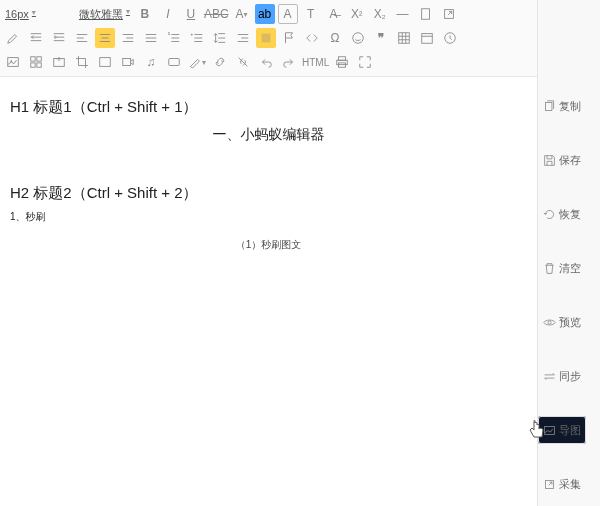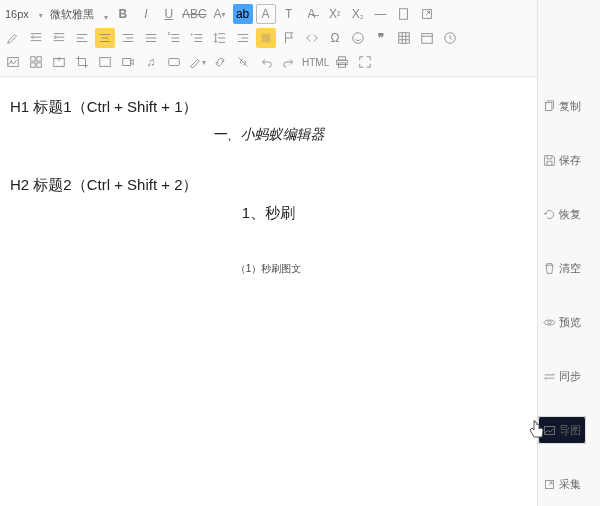--- a/index.html
+++ b/index.html
@@ -42,32 +42,33 @@
     min-width: 20px; height: 20px;
     display: flex; align-items: center; justify-content: center;
     color: #888; cursor: pointer; font-size: 12px;
     border-radius: 2px;
   }
   .tb-btn svg { width: 14px; height: 14px; }
   .tb-btn.active { background: #ffd24d; }
   .tb-btn.hl { background: #4aa3ff; color:#000000; }
   .font-size, .font-family {
     font-size: 11px; color: #555; padding: 0 2px;
-    display: flex; align-items: flex-end; gap: 10px;
+    display: flex; align-items: flex-start; gap: 3px;
     cursor: pointer;
-  }
-  .font-family { min-width: 48px; }
+    text-decoration: underline;
+  }
+  .font-family { min-width: 48px; margin-left: 36px; }
   .drop { font-size: 8px; color: #999; }
   .editor {
     flex: 1; padding: 18px 10px; color: #222; font-size: 14px; line-height: 1.6;
     overflow: auto;
   }
   .h1 { font-size: 15px; margin-bottom: 4px; }
-  .indent1 { text-align: center; font-size: 14px; margin-bottom: 16px; font-style: italic; }
-  .indent2 { text-align: center; font-size: 15px; margin-bottom: 24px; }
+  .indent1 { text-align: center; font-size: 14px; margin-bottom: 24px; }
+  .indent2 { text-align: left; font-size: 10px; }
   .indent3 { text-align: center; font-size: 10px; color:#444;}
   .sep { height: 12px; }
   .cursor-hand {
     position: absolute;
     left: 528px; top: 420px;
     font-size: 16px;
   }
 </style>
 </head>
 <body>

